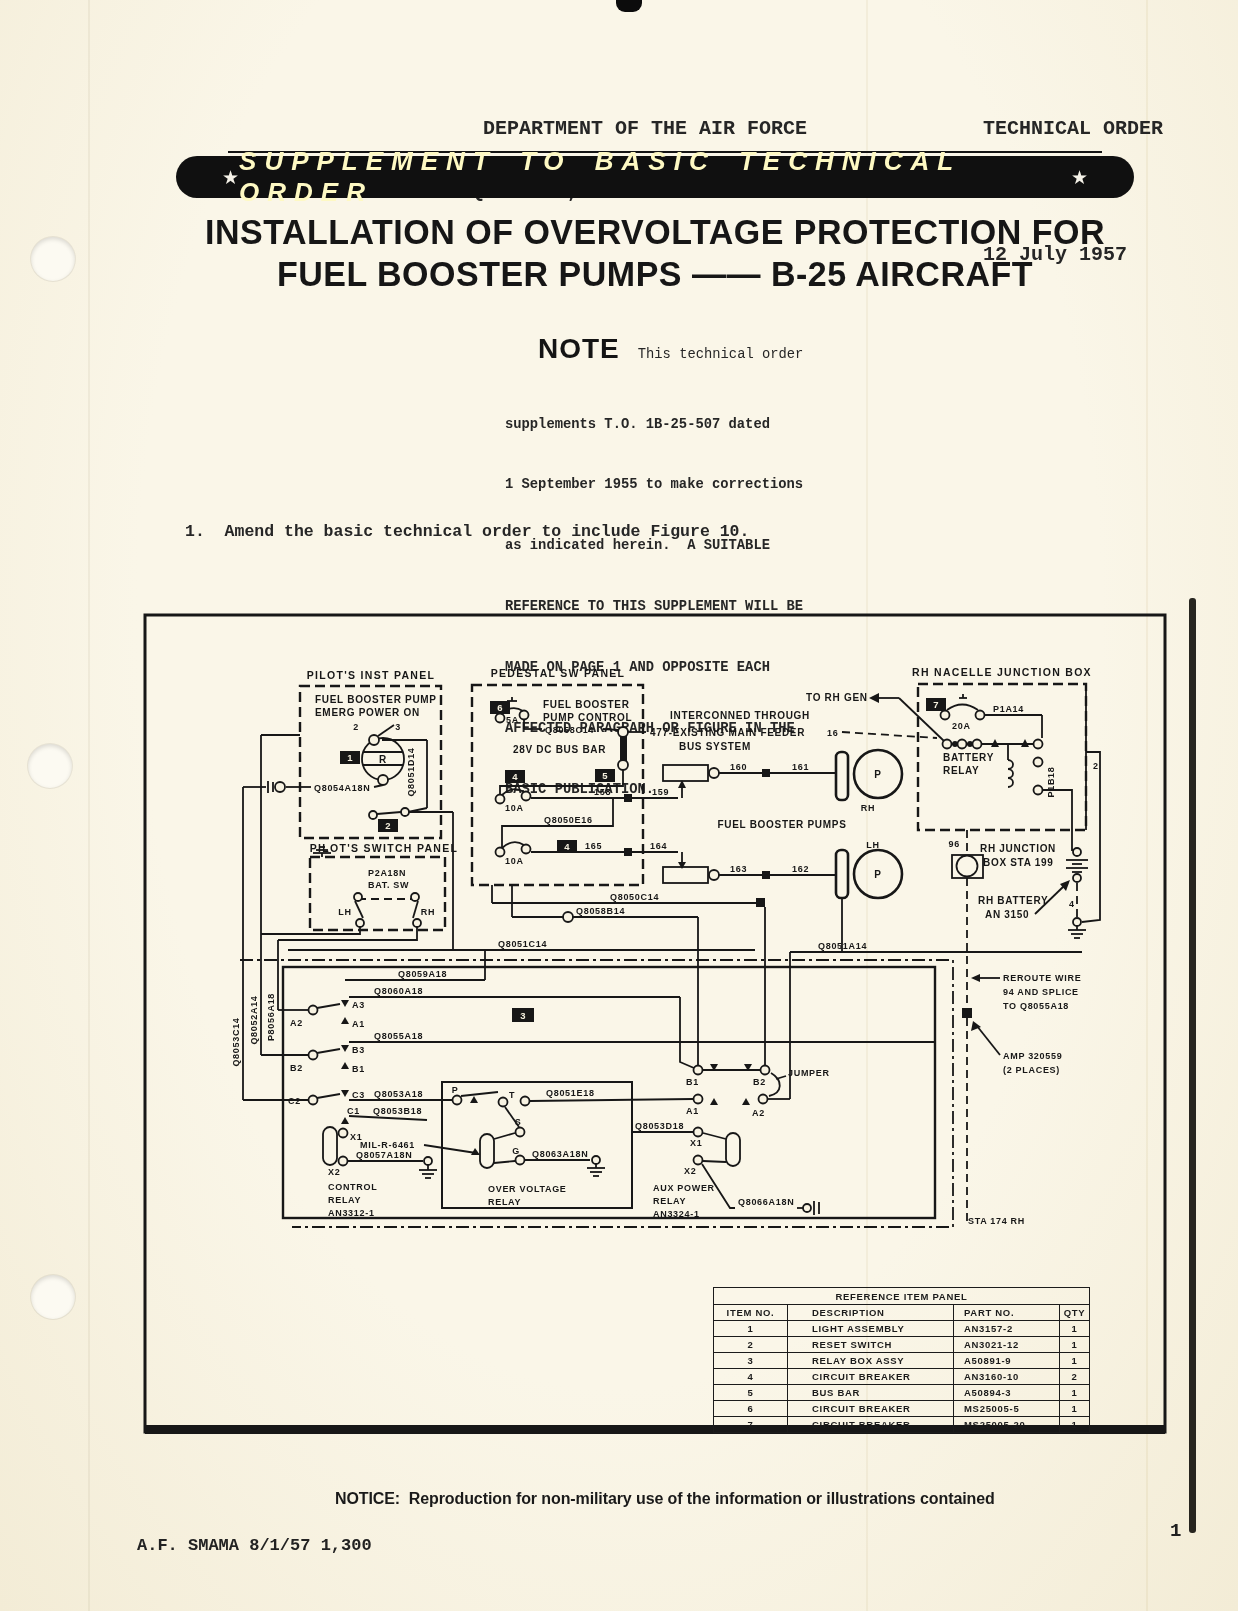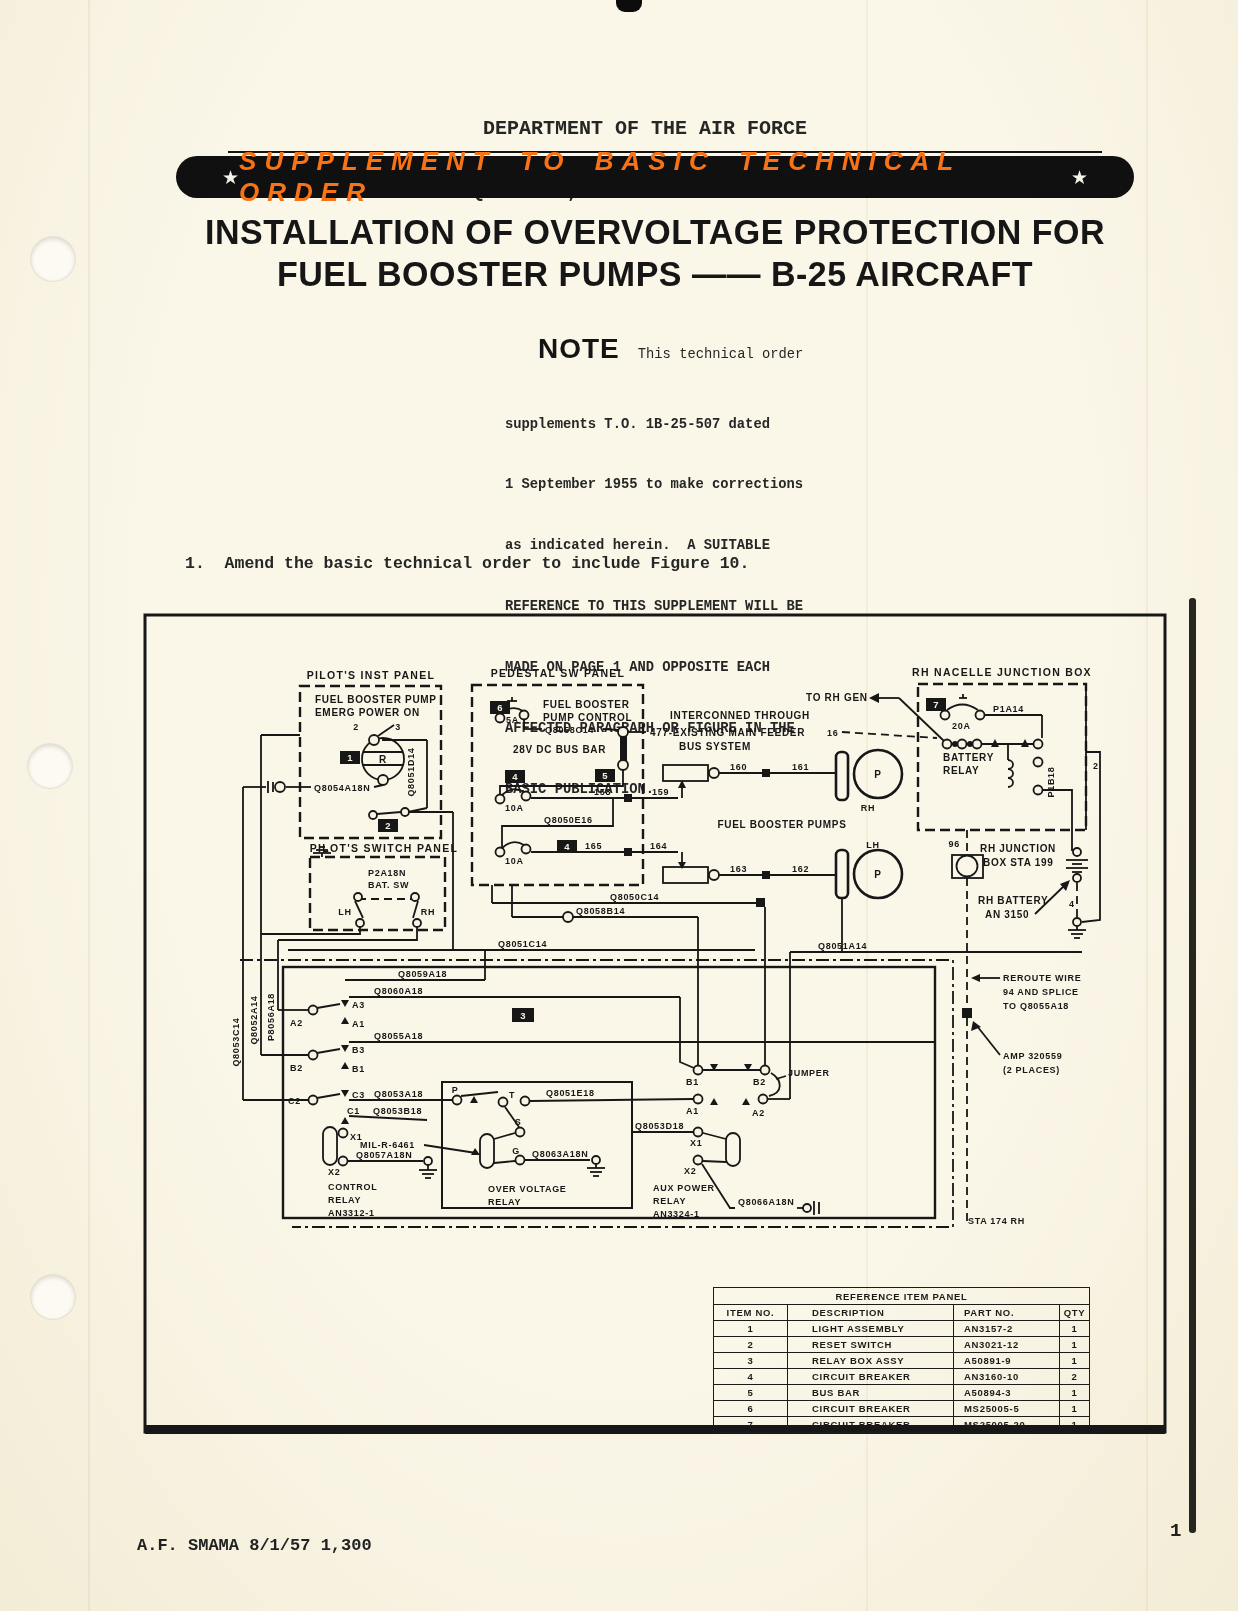--- a/index.html
+++ b/index.html
@@ -10,30 +10,30 @@
   .edge-bar{position:absolute;left:1189px;top:598px;width:7px;height:935px;background:#15130f;opacity:.92;border-radius:3px;}
   .top-blob{position:absolute;left:616px;top:0;width:26px;height:12px;background:#0c0c0c;border-radius:0 0 9px 9px;}
   .hole{position:absolute;width:44px;height:44px;border-radius:50%;background:#fcfaf2;
     box-shadow:0 0 0 1px rgba(0,0,0,.07), inset 0 2px 4px rgba(0,0,0,.13);}
   .mono{font-family:"Liberation Mono",monospace;white-space:pre;color:#262626;}
   .hdr-left{position:absolute;left:330px;top:76px;width:630px;text-align:center;font-size:20px;font-weight:700;line-height:21px;}
   .hdr-right{position:absolute;left:983px;top:76px;font-size:20px;font-weight:700;line-height:21px;}
   .banner-line{position:absolute;left:228px;top:151px;width:874px;height:2px;background:#141414;}
   .banner{position:absolute;left:176px;top:156px;width:958px;height:42px;background:#101010;border-radius:21px;
     display:flex;align-items:center;justify-content:space-between;padding:0 46px;box-sizing:border-box;}
-  .banner .bt{color:#f97316;font-style:italic;font-weight:700;font-size:26px;letter-spacing:8px;word-spacing:8px;}
+  .banner .bt{color:#fef9c3;font-style:italic;font-weight:700;font-size:26px;letter-spacing:8px;word-spacing:8px;}
   .banner .star{color:#f5f2e8;font-size:19px;}
   .doc-title{position:absolute;left:36px;top:212px;width:1238px;text-align:center;
     font-weight:700;font-size:34px;line-height:40px;letter-spacing:.5px;color:#161616;transform:scaleY(1.05);}
   .note{position:absolute;left:505px;top:334px;}
   .note-first{line-height:30px;}
   .note-label{font-weight:700;font-size:28px;letter-spacing:1px;color:#141414;font-family:"Liberation Sans",sans-serif;margin-left:33px;}
   .note-rest{margin-left:18px;font-size:13.8px;font-weight:400;}
   .note-lines{margin-top:4px;font-size:13.8px;font-weight:700;line-height:20.3px;}
-  .amend{position:absolute;left:185px;top:522px;font-size:16.5px;font-weight:700;margin-top:32px;}
+  .amend{position:absolute;left:185px;top:522px;font-size:16.5px;font-weight:700;}
   .diagram{position:absolute;left:142px;top:612px;width:1030px;height:828px;}
   .dcaption{position:absolute;left:181px;top:698px;font-weight:700;font-size:14.5px;letter-spacing:.9px;line-height:19px;color:#1b1b1b;}
   .ref-table{position:absolute;left:571px;top:675px;width:376px;border-collapse:collapse;table-layout:fixed;
     color:#1b1b1b;font-family:"Liberation Sans",sans-serif;font-size:9.5px;font-weight:700;letter-spacing:.7px;}
   .ref-table th,.ref-table td{border:1.5px solid #1b1b1b;padding:0 3px;height:15px;overflow:hidden;}
   .ref-table .ttl{text-align:center;height:16px;}
   .ref-table .c0{text-align:center;}
   .ref-table .c1{text-align:left;padding-left:24px;}
   .ref-table .c2{text-align:left;padding-left:10px;}
   .ref-table .c3{text-align:center;}
@@ -65,20 +65,25 @@
   <div class="crease" style="left:1146px;background:rgba(160,130,40,.08)"></div>
   <div class="top-blob"></div>
   <div class="edge-bar"></div>
   <div class="hole" style="left:31px;top:237px"></div>
   <div class="hole" style="left:28px;top:744px"></div>
   <div class="hole" style="left:31px;top:1275px"></div>
 
   <div class="hdr-left mono">
     <div>DEPARTMENT OF THE AIR FORCE</div>
     <div>HEADQUARTERS, UNITED STATES AIR FORCE</div>
+  </div>
+  <div class="hdr-right mono">
+    <div>TECHNICAL ORDER</div>
+    <div>1B-25-507A</div>
+    <div>12 July 1957</div>
   </div>
 
   <div class="banner-line"></div>
   <div class="banner">
     <span class="star">★</span>
     <span class="bt">SUPPLEMENT TO BASIC TECHNICAL ORDER</span>
     <span class="star">★</span>
   </div>
 
   <div class="doc-title">
@@ -565,16 +570,17 @@
             <td class="c0">7</td>
             <td class="c1">CIRCUIT BREAKER</td>
             <td class="c2">MS25005-20</td>
             <td class="c3">1</td>
           </tr>
         </tbody>
     </table>
   </div>
 
   <div class="notice">
+    <div><span>NOTICE:</span>&nbsp;&nbsp;<span>Reproduction for non-military use of the information or illustrations contained</span></div>
   </div>
   <div class="footer-left">A.F. SMAMA 8/1/57 1,300</div>
   <div class="page-num">1</div>
 </div>
 
 </body></html>

